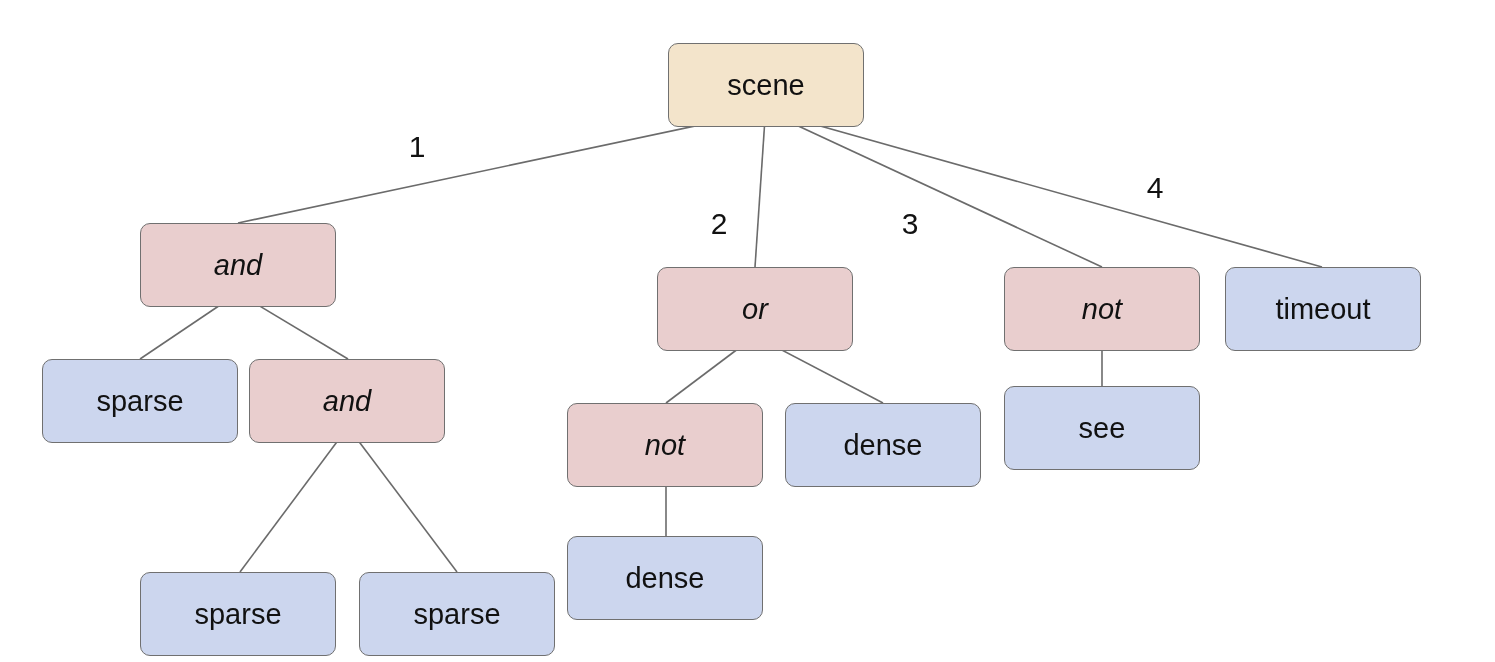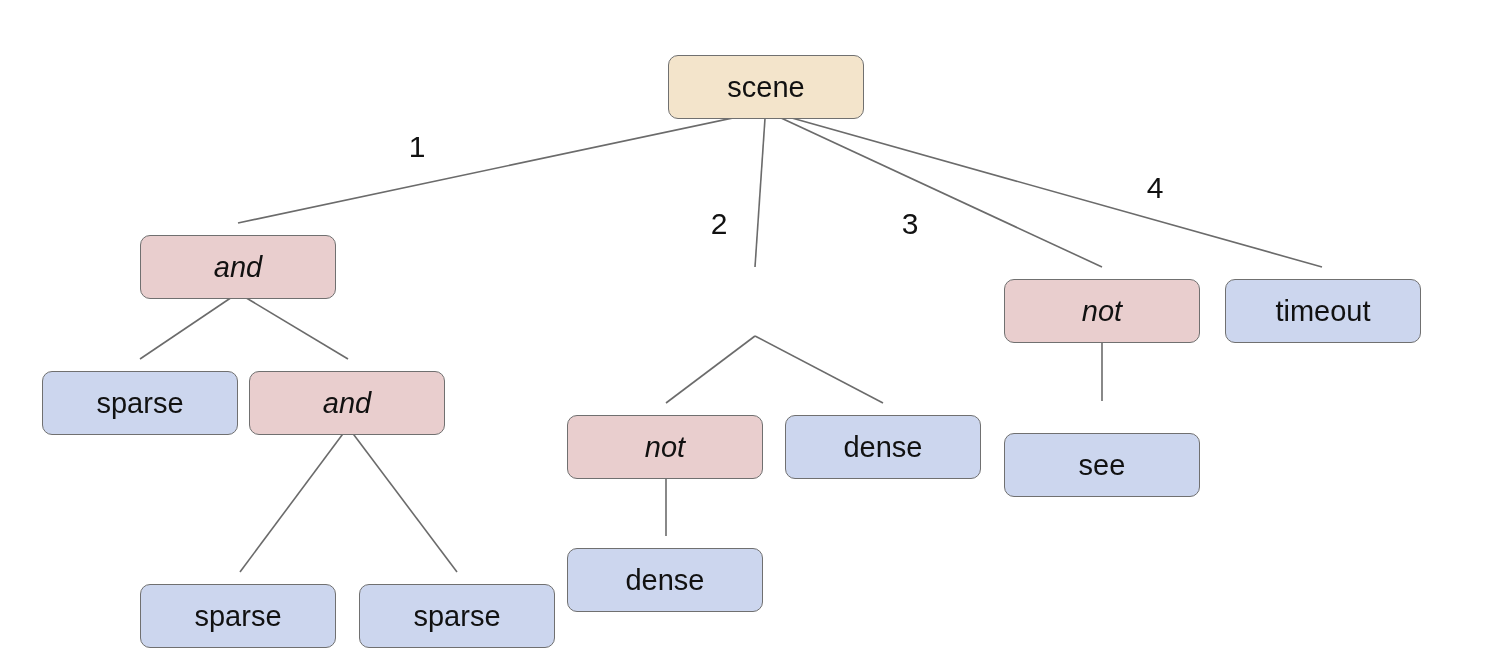--- a/index.html
+++ b/index.html
@@ -16,28 +16,27 @@
   .canvas{
     position:relative;
     width:1495px;height:662px;
     background:var(--background);
     overflow:hidden;
   }
   .edges{position:absolute;left:0;top:0;width:1495px;height:662px;}
   .edges line{stroke:var(--edge);stroke-width:1.6;}
   .node{
     position:absolute;
-    width:196px;height:64px;
+    width:196px;height:84px;
     box-sizing:border-box;
     border:1.6px solid var(--border);
     border-radius:10px;
     display:flex;align-items:center;justify-content:center;
     font-size:29px;color:var(--text);
     user-select:none;
-    margin-top:12px;
   }
   .node.root{background:var(--root-fill);}
   .node.operator{background:var(--operator-fill);font-style:italic;}
   .node.leaf{background:var(--leaf-fill);}
   .edge-label{
     position:absolute;
     transform:translate(-50%,-50%);
     font-size:30px;color:var(--text);
     line-height:1;
   }
@@ -63,26 +62,27 @@
   </svg>
 
   <div class="edge-label" style="left:417px;top:147px">1</div>
   <div class="edge-label" style="left:719px;top:224px">2</div>
   <div class="edge-label" style="left:910px;top:224px">3</div>
   <div class="edge-label" style="left:1155px;top:188px">4</div>
 
   <div class="node root" style="left:668px;top:43px">scene</div>
 
   <div class="node operator" style="left:140px;top:223px">and</div>
+  <div class="node operator" style="left:657px;top:267px">or</div>
   <div class="node operator" style="left:1004px;top:267px">not</div>
   <div class="node leaf" style="left:1225px;top:267px">timeout</div>
 
   <div class="node leaf" style="left:42px;top:359px">sparse</div>
   <div class="node operator" style="left:249px;top:359px">and</div>
   <div class="node operator" style="left:567px;top:403px">not</div>
   <div class="node leaf" style="left:785px;top:403px">dense</div>
-  <div class="node leaf" style="left:1004px;top:421px">see</div>
+  <div class="node leaf" style="left:1004px;top:386px">see</div>
 
   <div class="node leaf" style="left:140px;top:572px">sparse</div>
   <div class="node leaf" style="left:359px;top:572px">sparse</div>
   <div class="node leaf" style="left:567px;top:536px">dense</div>
 
 </div>
 
 </body></html>

